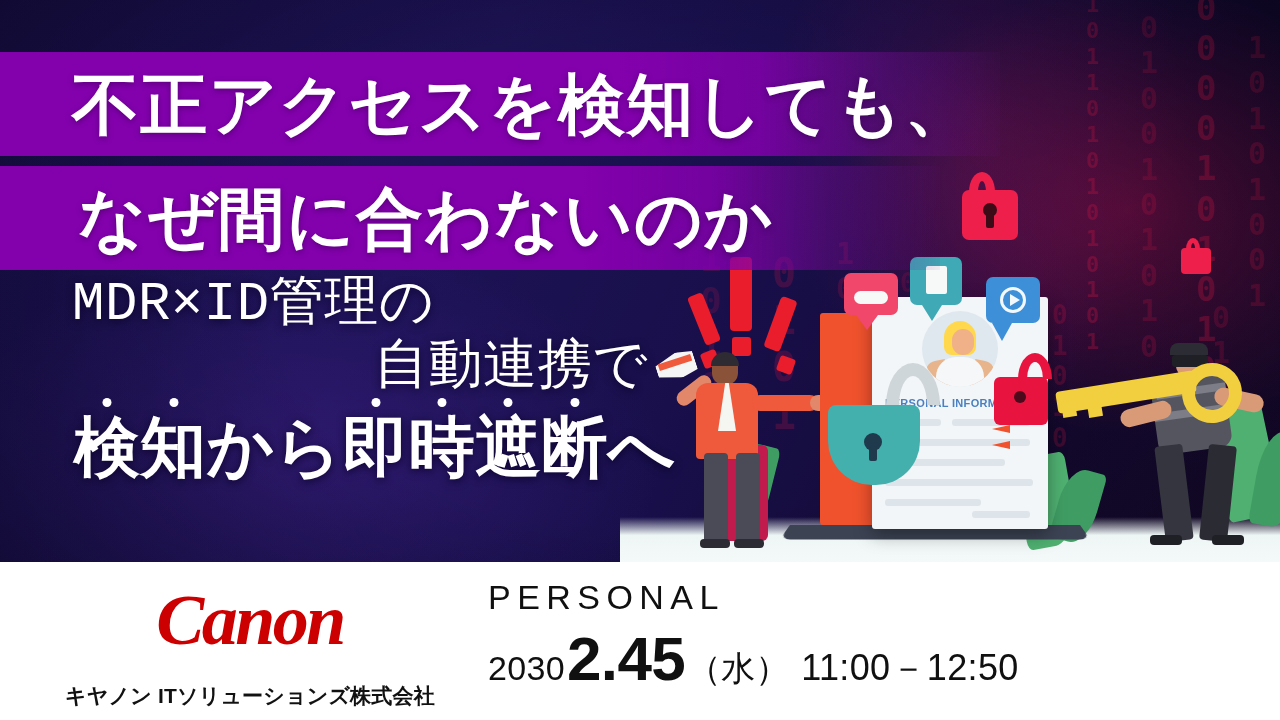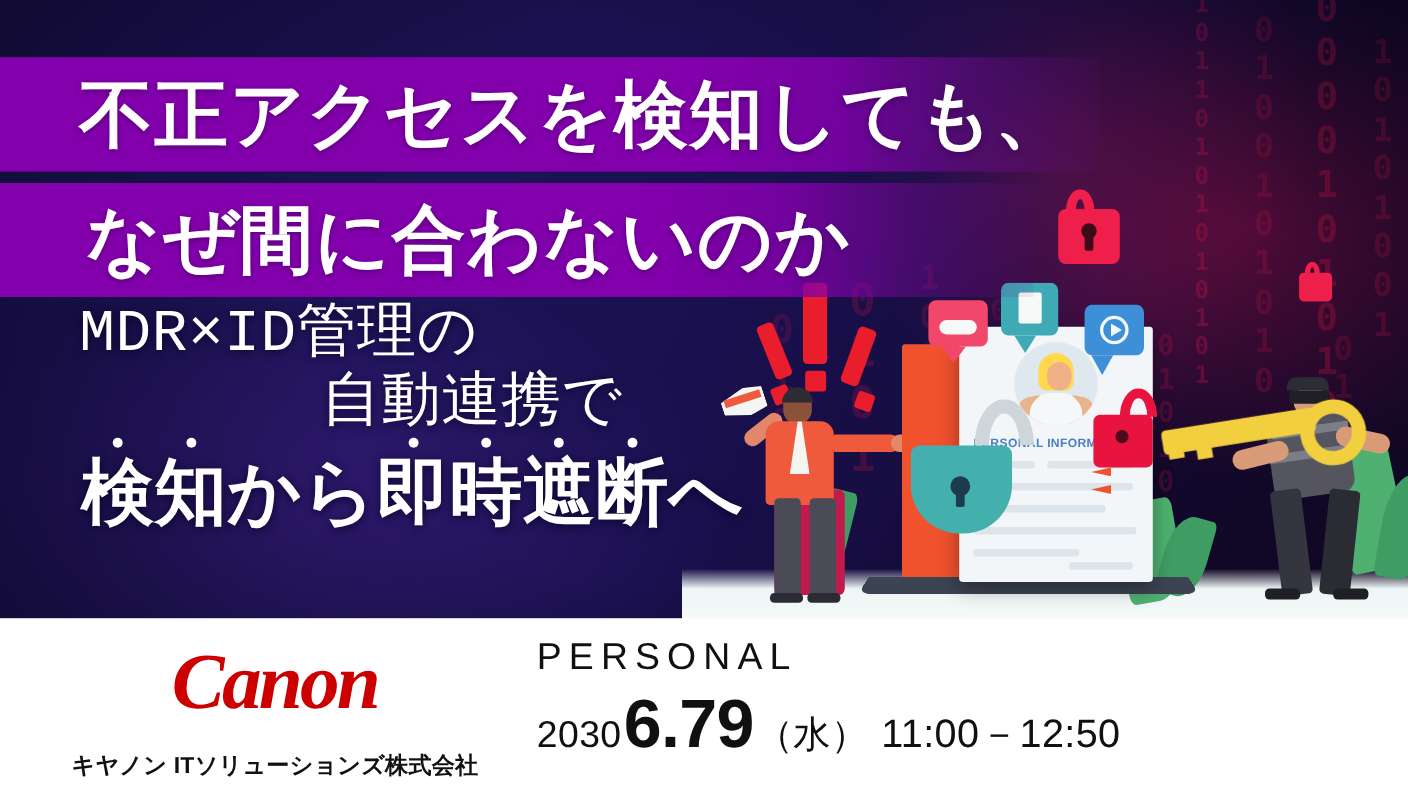--- a/index.html
+++ b/index.html
@@ -80,21 +80,21 @@
     color: #ffffff;
     text-shadow: 0 2px 9px rgba(10,0,40,0.85);
   }
   .sub-line {
     white-space: nowrap;
     line-height: 1.06;
     font-weight: 500;
     font-family: Liberation Mono, monospace;
   }
   .sub-line.l1 { font-size: 54px; padding-left: 72px; letter-spacing: 0.01em; }
-  .sub-line.l2 { font-size: 54px; padding-left: 292px; margin-top: 6px; letter-spacing: 0.01em; }
+  .sub-line.l2 { font-size: 54px; padding-left: 292px; margin-top: 6px; letter-spacing: 0.01em; text-align: center; }
   .sub-line.l3 {
     font-size: 66px;
     font-weight: 700;
     padding-left: 74px;
     margin-top: 22px;
     letter-spacing: 0.005em;
   }
   .emph { position: relative; display: inline-block; }
   .emph::before {
     content: "";
@@ -418,21 +418,21 @@
   <div class="footer">
     <div class="canon-block">
       <div class="canon-logo">Canon</div>
       <div class="canon-sub">キヤノン ITソリューションズ株式会社</div>
     </div>
 
     <div class="webinar-block">
       <div class="webinar-word">PERSONAL</div>
       <div class="webinar-date">
         <span class="wd-year">2030</span>
-        <span class="wd-day">6.79</span>
+        <span class="wd-day">2.45</span>
         <span class="wd-dow">（水）</span>
         <span class="wd-time">11:00－12:50</span>
       </div>
     </div>
 
   </div>
 
 </div>
 
 </body></html>

